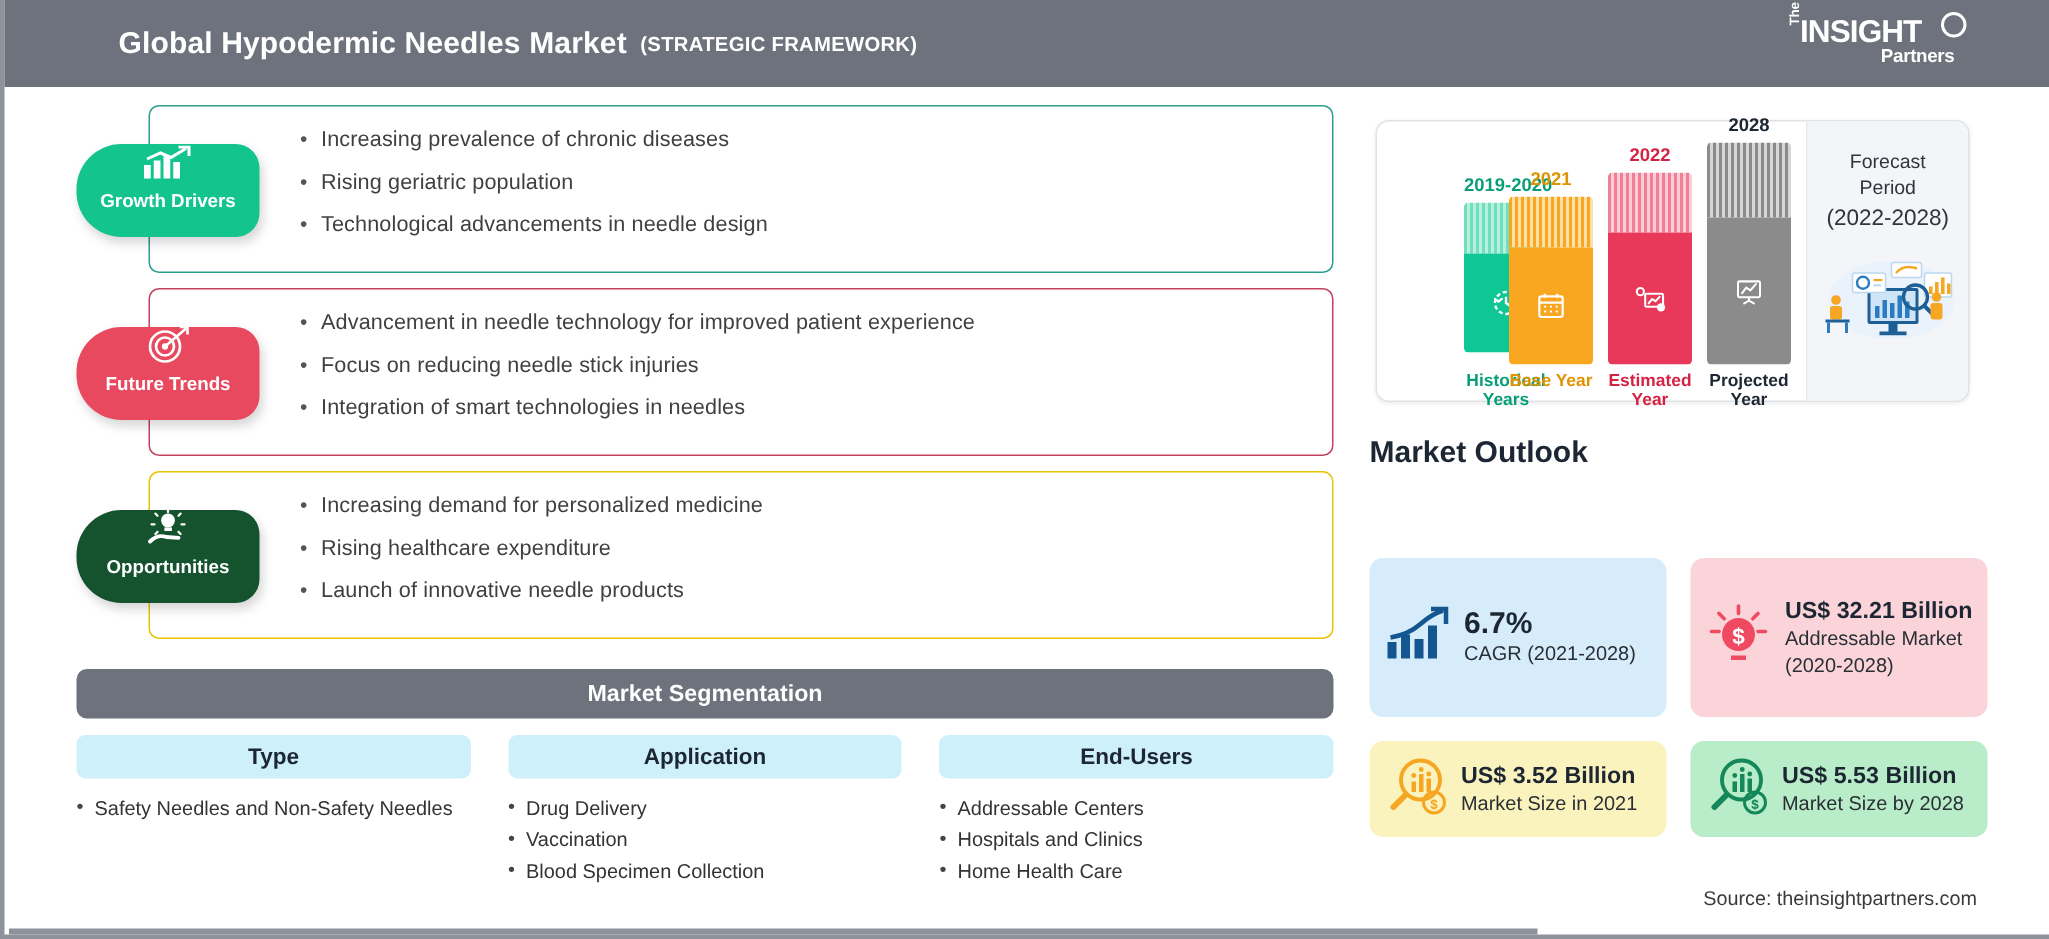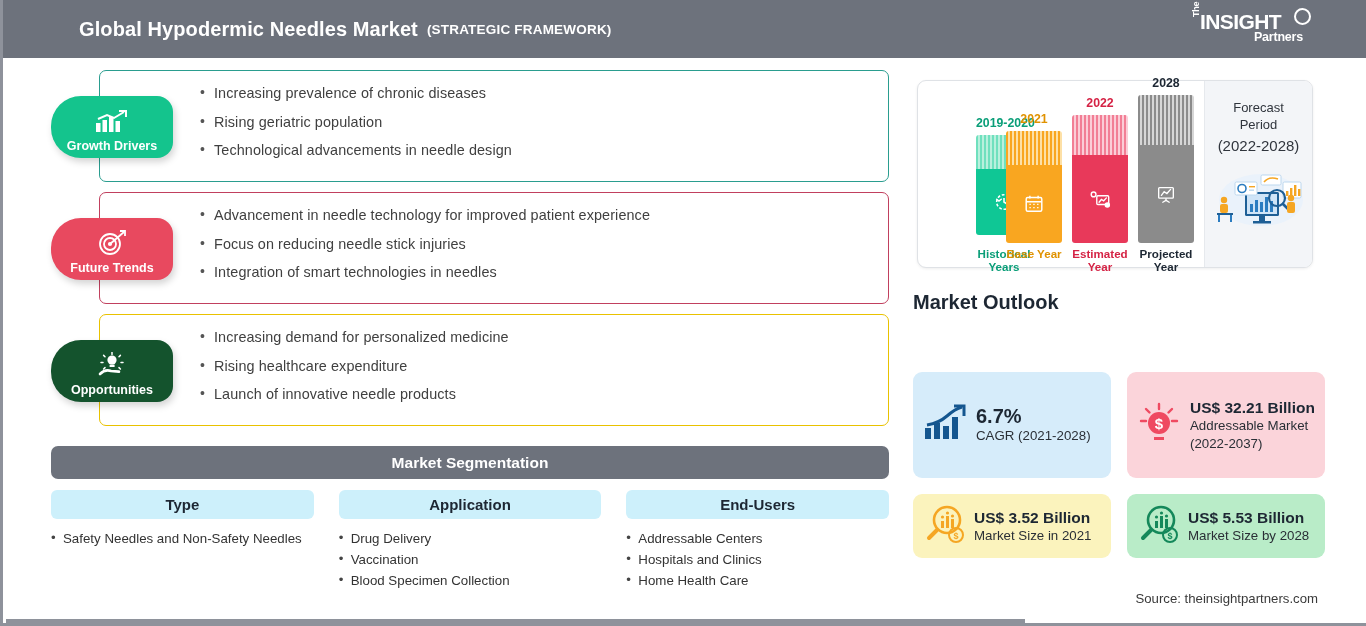--- a/index.html
+++ b/index.html
@@ -89,21 +89,21 @@
     position: absolute; left: 0; top: -1px;
     color: #555; font-size: 14px;
   }
   .badge {
     position: absolute; left: 48px; top: 26px;
     width: 122px; height: 62px;
     border-radius: 30px 16px 16px 30px;
     color: #fff;
     display: flex; flex-direction: column;
     align-items: center; justify-content: flex-end;
-    padding-bottom: 6px;
+    padding-bottom: 18px;
     box-shadow: 2px 4px 7px rgba(0,0,0,.17);
     z-index: 3;
   }
   .badge.green { background: #14c48d; }
   .badge.red   { background: #e8495f; }
   .badge.amber { background: #14532d; }
   .badge .blabel { font-size: 12.5px; font-weight: bold; line-height: 1; }
   .badge .bicon  { margin-bottom: 2px; }
 
   
@@ -483,21 +483,21 @@
             <path d="M4 20 H9"></path>
               <path d="M40 20 H35"></path>
           </g>
           <circle cx="22" cy="22" r="11" fill="#ef4a61"></circle>
           <path d="M17 36 h10 v3 h-10 z" fill="#ef4a61"></path>
           <text x="22" y="28" font-family="Liberation Sans, sans-serif" font-size="15" font-weight="bold" fill="#fff" text-anchor="middle">$</text>
         </svg>
       </span>
       <div>
         <div class="mid">US$ 32.21 Billion</div>
-        <div class="sml">Addressable Market (2022-2037)</div>
+        <div class="sml">Addressable Market (2020-2028)</div>
       </div>
     </div>
 
     <div class="card c3">
       <span>
         <svg width="42" height="42" viewBox="0 0 42 42">
           <circle cx="24" cy="17" r="13" fill="none" stroke="#f5a623" stroke-width="2.6"></circle>
           <g fill="#f5a623">
             <rect x="18" y="18" width="3" height="7"></rect>
               <rect x="23" y="13" width="3" height="12"></rect>

